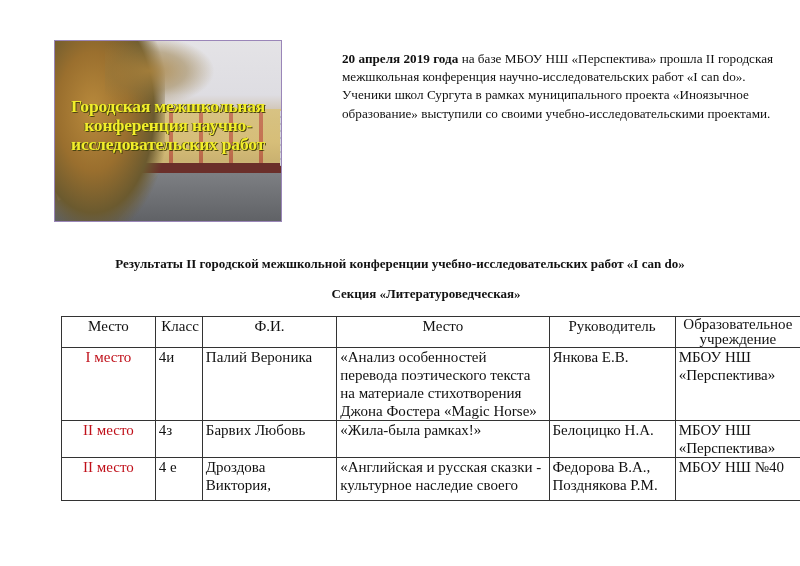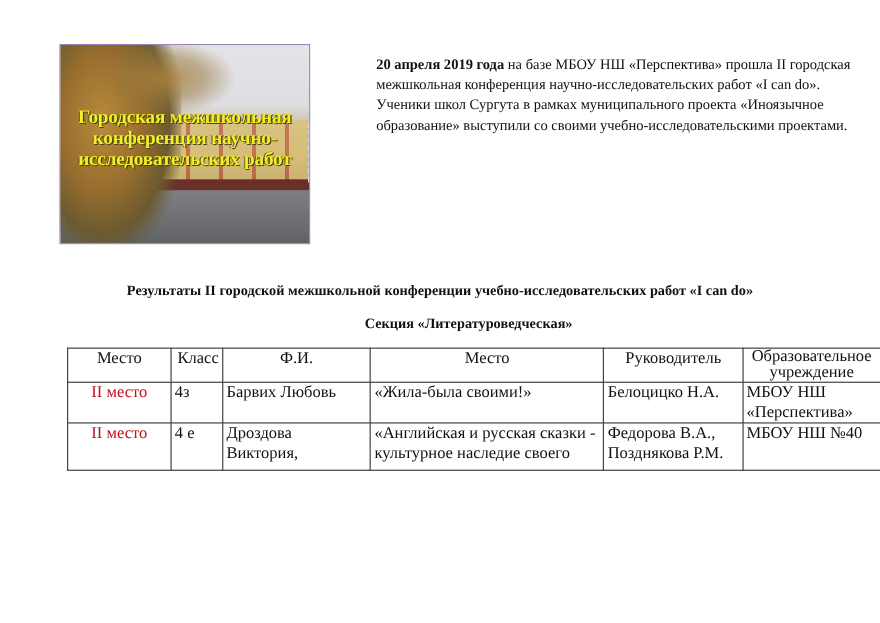--- a/index.html
+++ b/index.html
@@ -112,25 +112,33 @@
     <tr>
       <th>Место</th>
       <th style="text-align:right">Класс</th>
       <th>Ф.И.</th>
       <th>Место</th>
       <th>Руководитель</th>
       <th class="last" style="line-height:15px">Образовательное учреждение</th>
     </tr>
   </thead>
   <tbody>
+    <tr class="r1">
+      <td class="place">I место</td>
+      <td>4и</td>
+      <td>Палий Вероника</td>
+      <td>«Анализ особенностей перевода поэтического текста на материале стихотворения Джона Фостера «Magic Horse»</td>
+      <td>Янкова Е.В.</td>
+      <td class="last">МБОУ НШ «Перспектива»</td>
+    </tr>
     <tr class="r2">
       <td class="place">II место</td>
       <td>4з</td>
       <td>Барвих Любовь</td>
-      <td>«Жила-была своими!»</td>
+      <td>«Жила-была рамках!»</td>
       <td>Белоцицко Н.А.</td>
       <td class="last">МБОУ НШ «Перспектива»</td>
     </tr>
     <tr class="r3">
       <td class="place">II место</td>
       <td>4 е</td>
       <td>Дроздова Виктория,</td>
       <td>«Английская и русская сказки - культурное наследие своего</td>
       <td>Федорова В.А., Позднякова Р.М.</td>
       <td class="last">МБОУ НШ №40</td>

